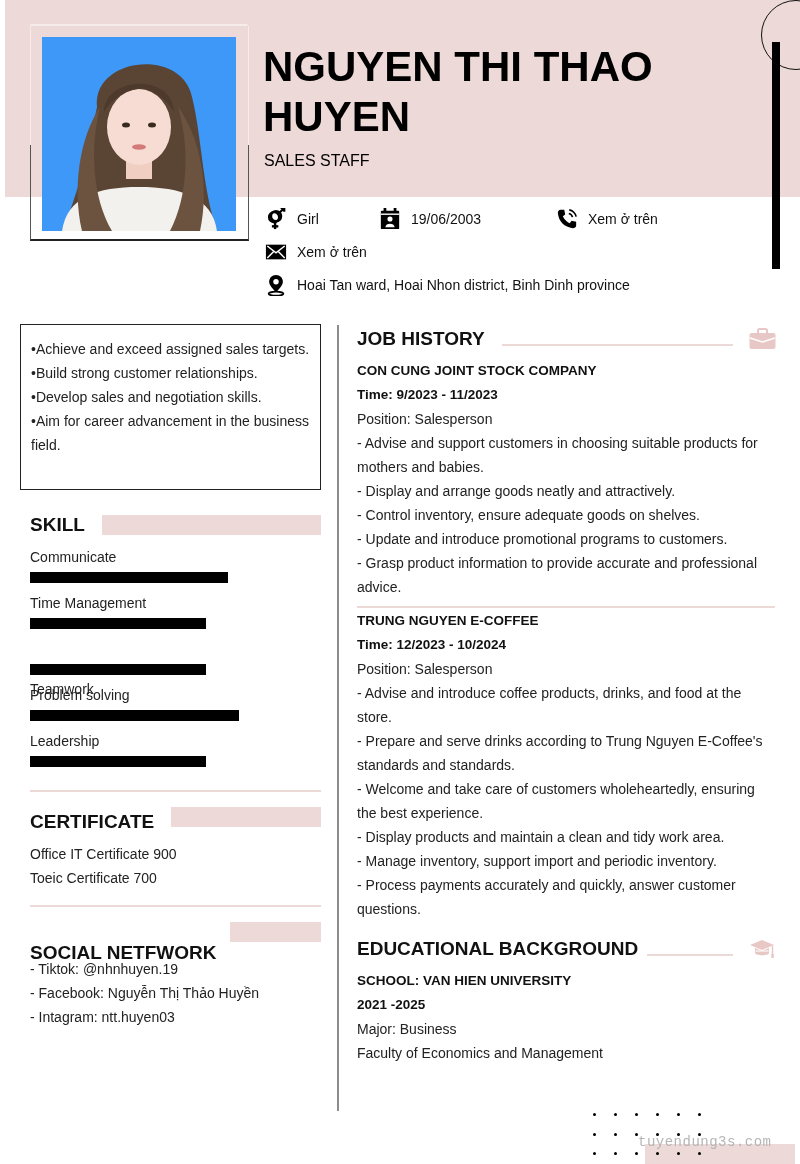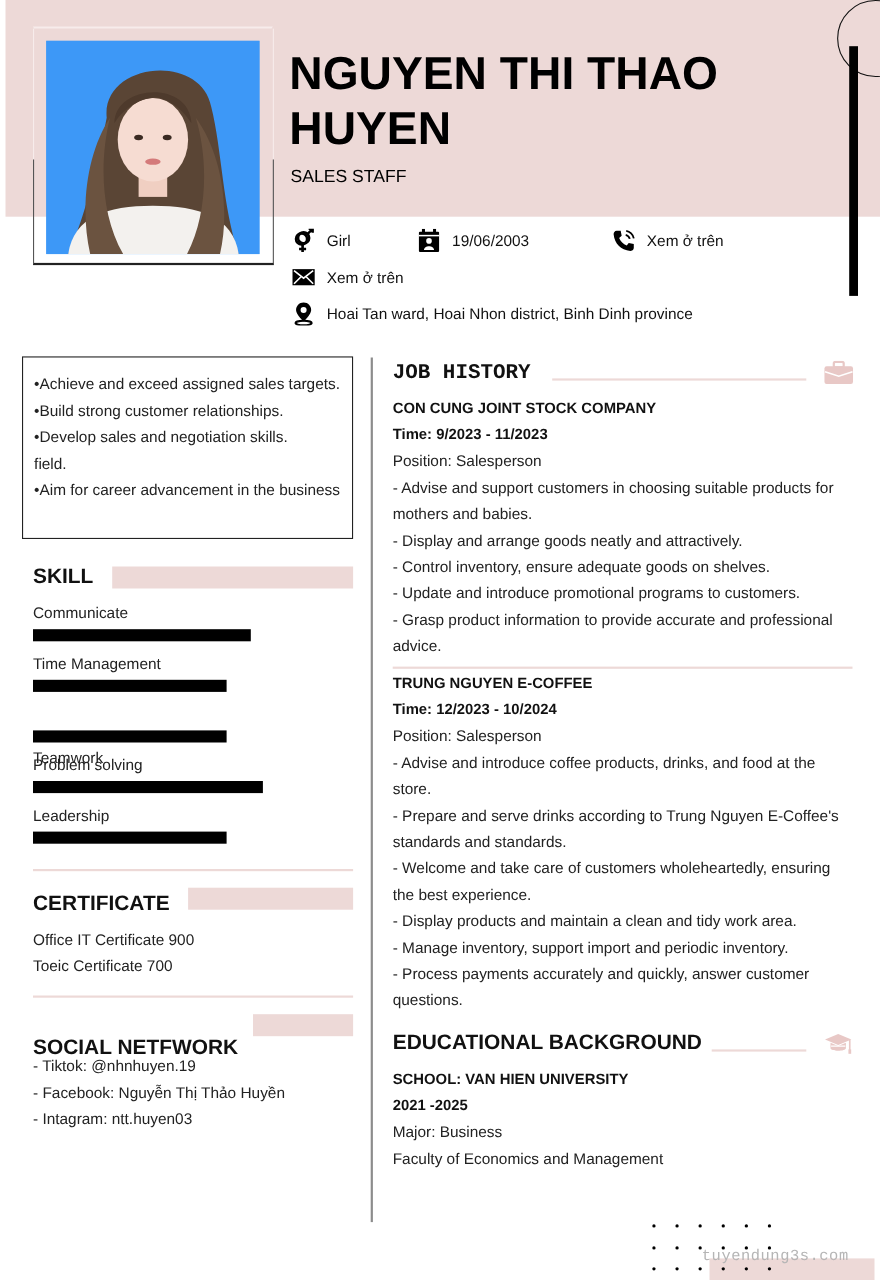--- a/index.html
+++ b/index.html
@@ -128,22 +128,22 @@
     <circle cx="12" cy="8.5" r="3" fill="#fff"></circle>
     <ellipse cx="12" cy="21.5" rx="8" ry="2.2" fill="none" stroke="#000" stroke-width="2"></ellipse>
   </svg>
   <span>Hoai Tan ward, Hoai Nhon district, Binh Dinh province</span>
 </div>
 
 <div class="objective">
   <div>•Achieve and exceed assigned sales targets.</div>
   <div>•Build strong customer relationships.</div>
   <div>•Develop sales and negotiation skills.</div>
+  <div>•Aim for career advancement in the business</div>
   <div>field.</div>
-  <div>•Aim for career advancement in the business</div>
 </div>
 
 <div class="vdivider"></div>
 
 <div class="sec-title" style="left:30px; top:514px;">SKILL</div>
 <div class="pink-block" style="left:102px; top:515px; width:219px;"></div>
 
 <div class="skill-label" style="top:549px;">Communicate</div>
 <div class="skill-bar" style="top:572px; width:198px;"></div>
 <div class="skill-label" style="top:595px;">Time Management</div>
@@ -163,21 +163,21 @@
 <div class="text-line" style="left:30px; top:870px;">Toeic Certificate 700</div>
 
 <div class="pink-line" style="left:30px; top:905px; width:291px;"></div>
 
 <div class="sec-title" style="left:30px; top:926px;margin-top:16px;">SOCIAL NETFWORK</div>
 <div class="pink-block" style="left:230px; top:922px; width:91px;"></div>
 <div class="text-line" style="left:30px; top:961px;">- Tiktok: @nhnhuyen.19</div>
 <div class="text-line" style="left:30px; top:985px;">- Facebook: Nguyễn Thị Thảo Huyền</div>
 <div class="text-line" style="left:30px; top:1009px;">- Intagram: ntt.huyen03</div>
 
-<div class="sec-title" style="left:357px; top:328px;font-family:Liberation Mono, monospace;">JOB HISTORY</div>
+<div class="sec-title" style="left:357px; top:328px;">JOB HISTORY</div>
 <div class="pink-line" style="left:502px; top:344px; width:231px;"></div>
 <svg style="position:absolute; left:749px; top:328px;" width="27" height="22" viewBox="0 0 27 22">
   <rect x="9" y="1" width="9" height="5" rx="1.5" fill="none" stroke="#E8C8C6" stroke-width="2"></rect>
   <rect x="0.5" y="5" width="26" height="16" rx="2" fill="#E8C8C6"></rect>
   <path d="M1 10 L13.5 14 L26 10" stroke="#fff" stroke-width="1.5" fill="none"></path>
 </svg>
 
 <div class="right-col" style="top:359px;">
   <div class="rc-line bold">CON CUNG JOINT STOCK COMPANY</div>
   <div class="rc-line bold">Time: 9/2023 - 11/2023</div>

